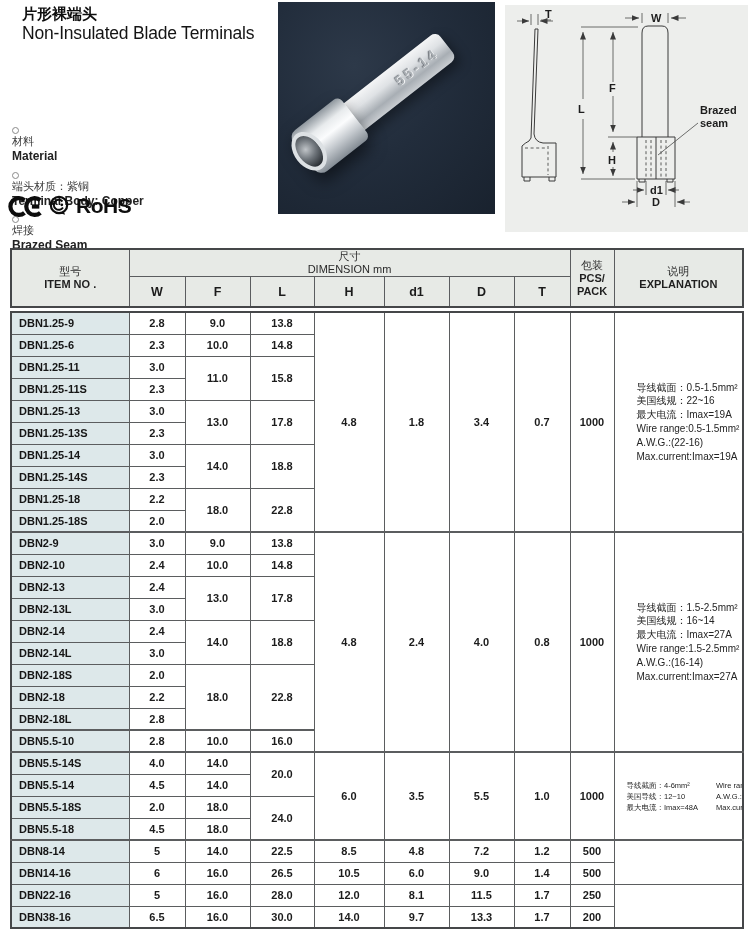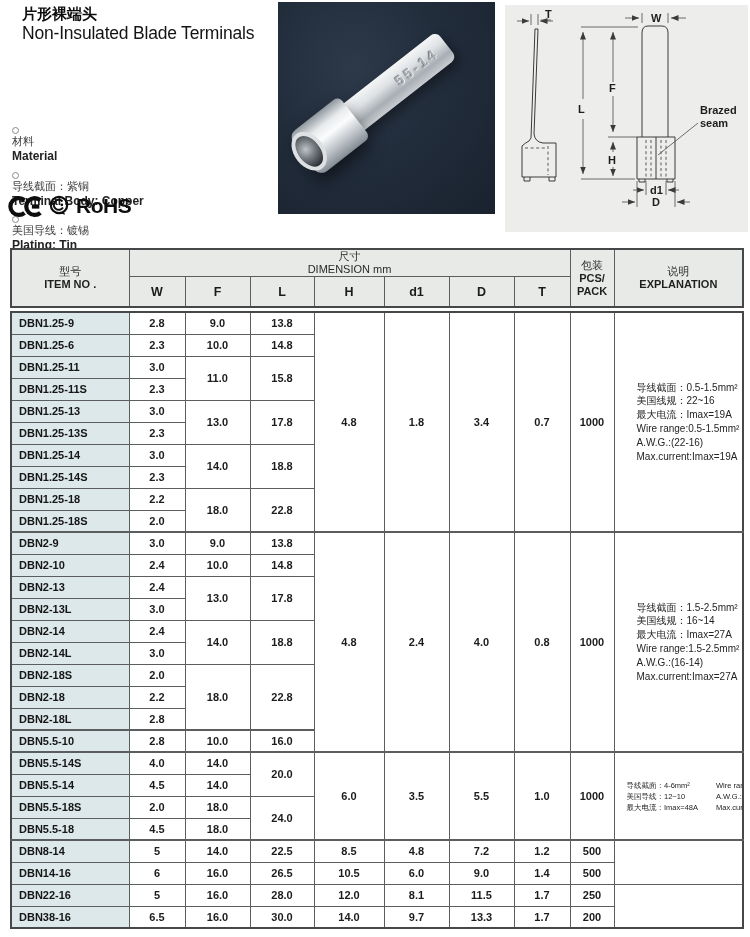--- a/index.html
+++ b/index.html
@@ -75,22 +75,27 @@
 </div>
 
 <div class="materials">
   <div class="mat-row">
     <span class="bullet"></span>
     <span class="mat-zh">材料</span>
     <span class="mat-en">Material</span>
   </div>
   <div class="mat-row">
     <span class="bullet"></span>
-    <span class="mat-zh">导线截面：紫铜</span>
+    <span class="mat-zh">端头材质：紫铜</span>
     <span class="mat-en">Terminal Body: Copper</span>
+  </div>
+  <div class="mat-row">
+    <span class="bullet"></span>
+    <span class="mat-zh">焊接</span>
+    <span class="mat-en">Brazed Seam</span>
   </div>
   <div class="mat-row">
     <span class="bullet"></span>
     <span class="mat-zh">美国导线：镀锡</span>
     <span class="mat-en">Plating: Tin</span>
   </div>
 </div>
 
 <div class="logos">
   <svg width="36" height="23" viewBox="0 0 68 40">

